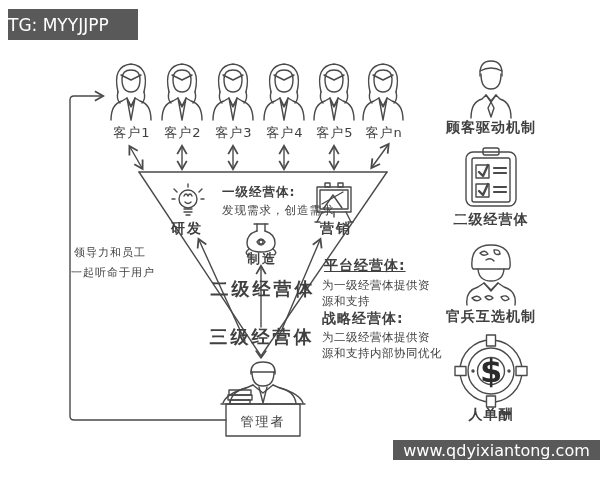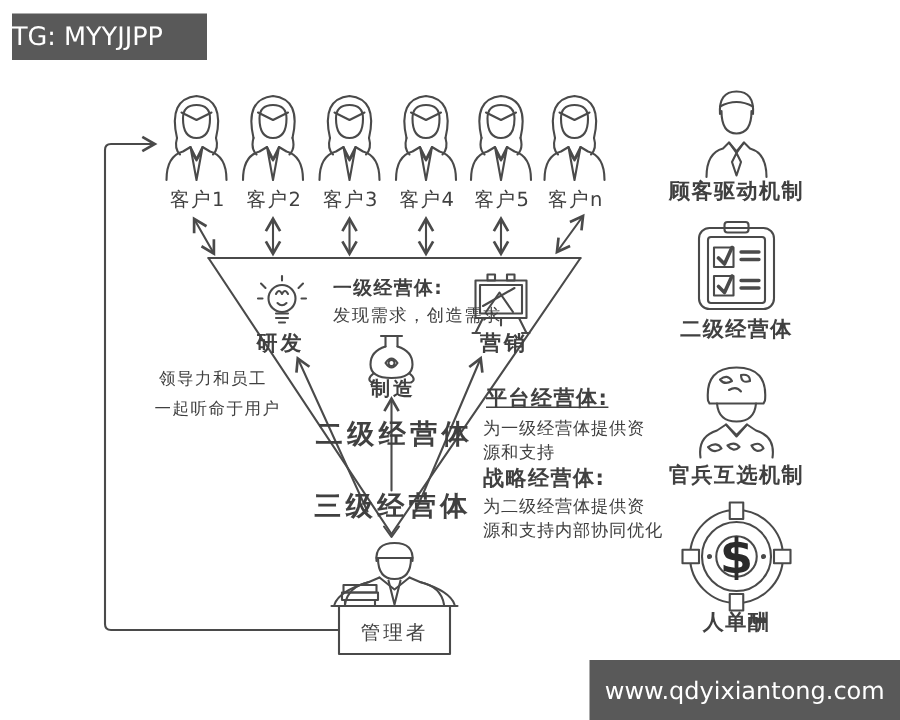--- a/index.html
+++ b/index.html
@@ -7,28 +7,28 @@
     position:relative;width:600px;height:480px;background:#ffffff;overflow:hidden;
     font-family:"DejaVu Sans","Liberation Sans",sans-serif;color:#3a3a3a;
   }
   .sketch{position:absolute;left:0;top:0;}
   .label{position:absolute;white-space:nowrap;color:#404040;}
   .c-label{font-size:13px;letter-spacing:1px;text-align:center;width:52px;}
   .badge{
     position:absolute;background:#595959;color:#fff;display:flex;align-items:center;
   }
   .badge-top{left:8px;top:9px;width:130px;height:31px;font-size:17px;}
-  .badge-bottom{left:393px;top:440px;width:207px;height:40px;font-size:16px;justify-content:center;}
+  .badge-bottom{left:393px;top:440px;width:207px;height:20px;font-size:16px;justify-content:center;}
   .lvl-title{font-size:12.5px;font-weight:600;letter-spacing:1px;}
   .lvl-desc{font-size:11.5px;letter-spacing:1px;}
   .dept{font-weight:600;letter-spacing:2px;}
   .tier{font-size:18px;font-weight:600;letter-spacing:3px;text-align:center;width:120px;}
   .note-title{font-size:14px;font-weight:600;letter-spacing:1px;}
   .note-line{font-size:11.5px;letter-spacing:0.5px;}
-  .left-note{font-size:11px;letter-spacing:1px;margin-left:32px;}
+  .left-note{font-size:11px;letter-spacing:1px;}
   .mech-label{font-size:14px;font-weight:600;letter-spacing:1px;text-align:center;width:120px;}
 </style>
 </head>
 <body>
 
 <div class="stage">
 
   <svg class="sketch" width="600" height="480" viewBox="0 0 600 480">
     <defs>
       <marker id="ah" viewBox="0 0 10 10" refX="7" refY="5" markerWidth="8.5" markerHeight="8.5" orient="auto-start-reverse">

